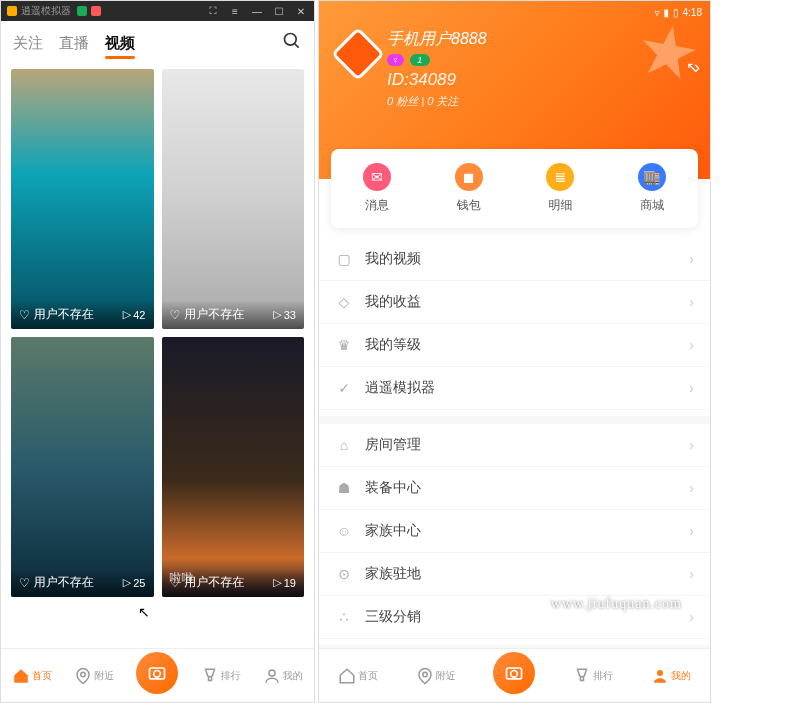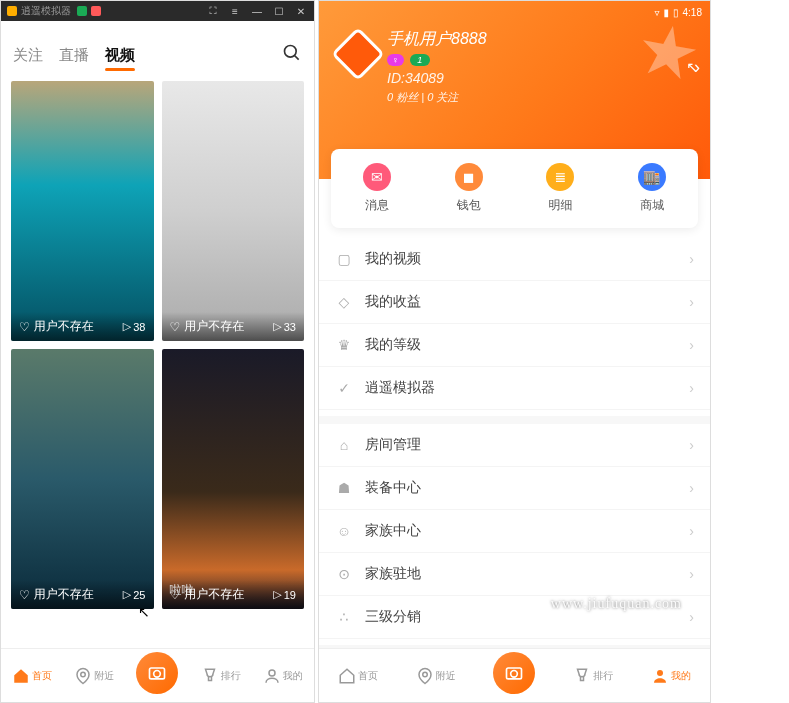--- a/index.html
+++ b/index.html
@@ -9,21 +9,21 @@
 .phone-right { width: 393px; margin-left: 3px; }
 
 
 .emulator-bar { height: 20px; background: #2a2a2a; display: flex; align-items: center; padding: 0 6px; color: #ccc; font-size: 10px; }
 .emu-icons { display: flex; gap: 4px; align-items: center; margin-left: 6px; }
 .emu-dot { width: 10px; height: 10px; border-radius: 2px; }
 .emu-title { color: #999; font-size: 10px; margin-left: 4px; }
 .emu-right { margin-left: auto; display: flex; gap: 8px; align-items: center; }
 .emu-btn { width: 14px; height: 14px; display: flex; align-items: center; justify-content: center; font-size: 10px; }
 
-.tabs { display: flex; align-items: center; padding: 22px 12px 6px; gap: 16px; text-align: right; }
+.tabs { display: flex; align-items: center; padding: 10px 12px 6px; gap: 16px; text-align: right; }
 .tab { color: #888; font-size: 15px; }
 .tab.active { color: #111; font-weight: 600; position: relative; }
 .tab.active::after { content: ""; position: absolute; left: 0; right: 0; bottom: -6px; height: 3px; background: #ff6a00; border-radius: 2px; }
 .tab-spacer { flex: 1; }
 .search-ico { color: #333; }
 
 .grid { padding: 8px 10px; display: grid; grid-template-columns: 1fr 1fr; gap: 8px; }
 .card { position: relative; height: 260px; border-radius: 2px; overflow: hidden; background: #333; }
 .card.c1 { background: linear-gradient(180deg,#b8a67a 0%,#0ea3b7 40%,#044e60 100%); }
 .card.c2 { background: linear-gradient(180deg,#e8e8e8 0%,#cfcfcf 50%,#aaa 100%); }
@@ -45,21 +45,21 @@
 .profile-header { height: 178px; background: linear-gradient(135deg,#ff9a3a 0%,#ff7a1a 55%,#ff5a0a 100%); position: relative; color: #fff; padding: 28px 14px 0; }
 .ph-star { position: absolute; right: 10px; top: 10px; opacity: .35; font-size: 70px; transform: rotate(10deg); }
 .ph-row { display: flex; align-items: flex-start; gap: 10px; font-style: italic; }
 .ph-avatar { width: 38px; height: 38px; transform: rotate(45deg); border: 3px solid #fff; border-radius: 6px; background: #ff5a0a; margin-top: 6px; margin-left: 6px; }
 .ph-info { font-size: 12px; }
 .ph-name { font-size: 16px; font-weight: 500; margin-bottom: 4px; }
 .ph-badges { display: flex; gap: 6px; margin-bottom: 4px; }
 .badge { font-size: 9px; padding: 1px 5px; border-radius: 7px; }
 .badge.b1 { background: #e83ae8; }
 .badge.b2 { background: #1aaa55; }
-.ph-id { font-size: 14px; opacity: .9; margin-bottom: 4px; }
+.ph-id { font-size: 17px; opacity: .9; margin-bottom: 4px; }
 .ph-stats { font-size: 11px; opacity: .9; }
 .ph-arrow { position: absolute; right: 10px; top: 56px; color: #fff; font-size: 18px; }
 
 .quick-row { margin: -30px 12px 0; background: #fff; border-radius: 8px; box-shadow: 0 2px 10px rgba(0,0,0,.08); display: flex; padding: 14px 0; position: relative; z-index: 2; }
 .qitem { flex: 1; display: flex; flex-direction: column; align-items: center; gap: 6px; font-size: 12px; color: #555; }
 .qicon { width: 28px; height: 28px; border-radius: 50%; display: flex; align-items: center; justify-content: center; color: #fff; font-size: 14px; }
 
 .menu-list { margin-top: 10px; }
 .mrow { display: flex; align-items: center; padding: 12px 16px; font-size: 14px; color: #444; border-bottom: 1px solid #f4f4f4; }
 .mrow.gap-top { margin-top: 6px; border-top: 8px solid #f7f7f7; }
@@ -103,21 +103,21 @@
     </span>
   </div>
 
   <div class="grid">
     <div class="card c1">
       <div class="card-overlay">
         <span class="heart">♡</span>
         <span>用户不存在</span>
         <span class="plays">
             <span>▷</span>
-            <span>38</span>
+            <span>42</span>
           </span>
       </div>
     </div>
     <div class="card c2">
       <div class="card-overlay">
         <span class="heart">♡</span>
         <span>用户不存在</span>
         <span class="plays">
             <span>▷</span>
             <span>33</span>

